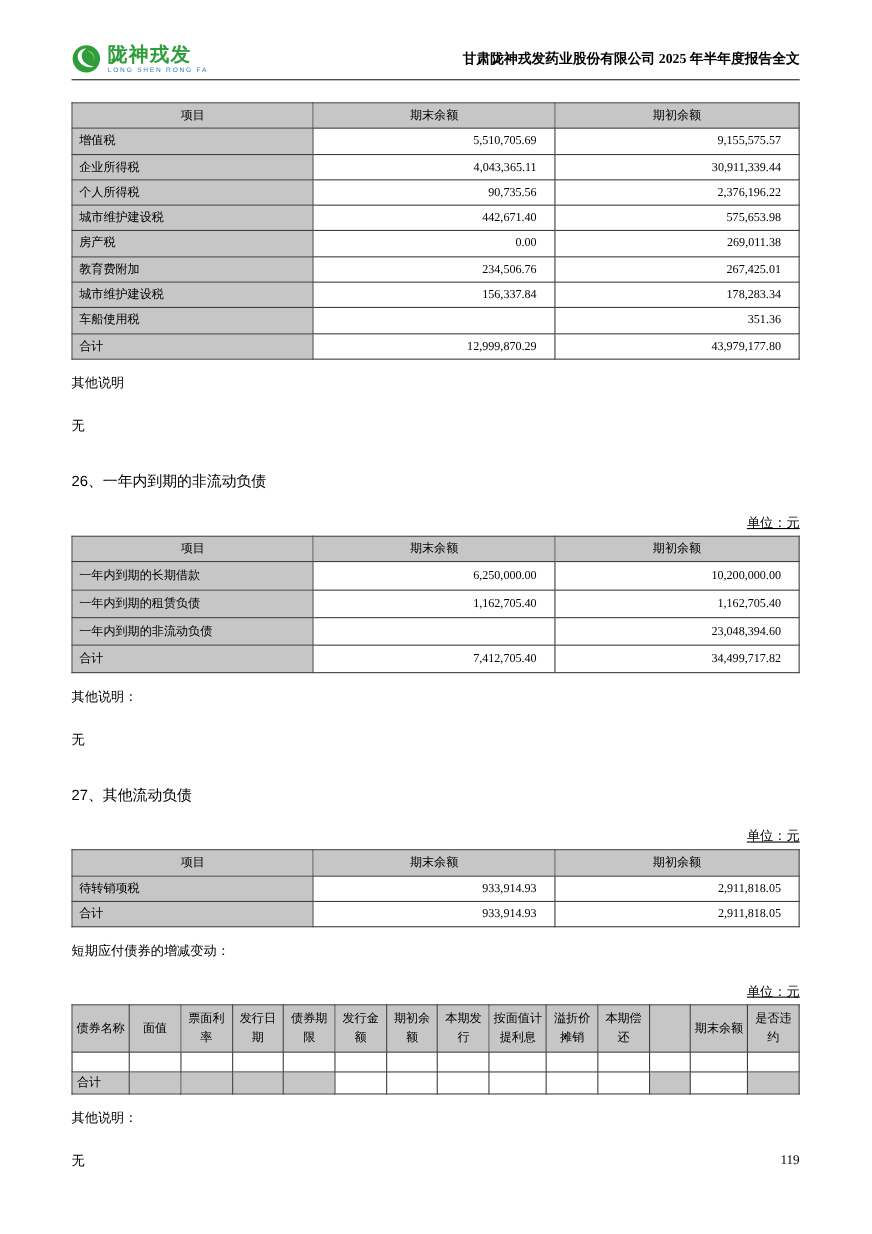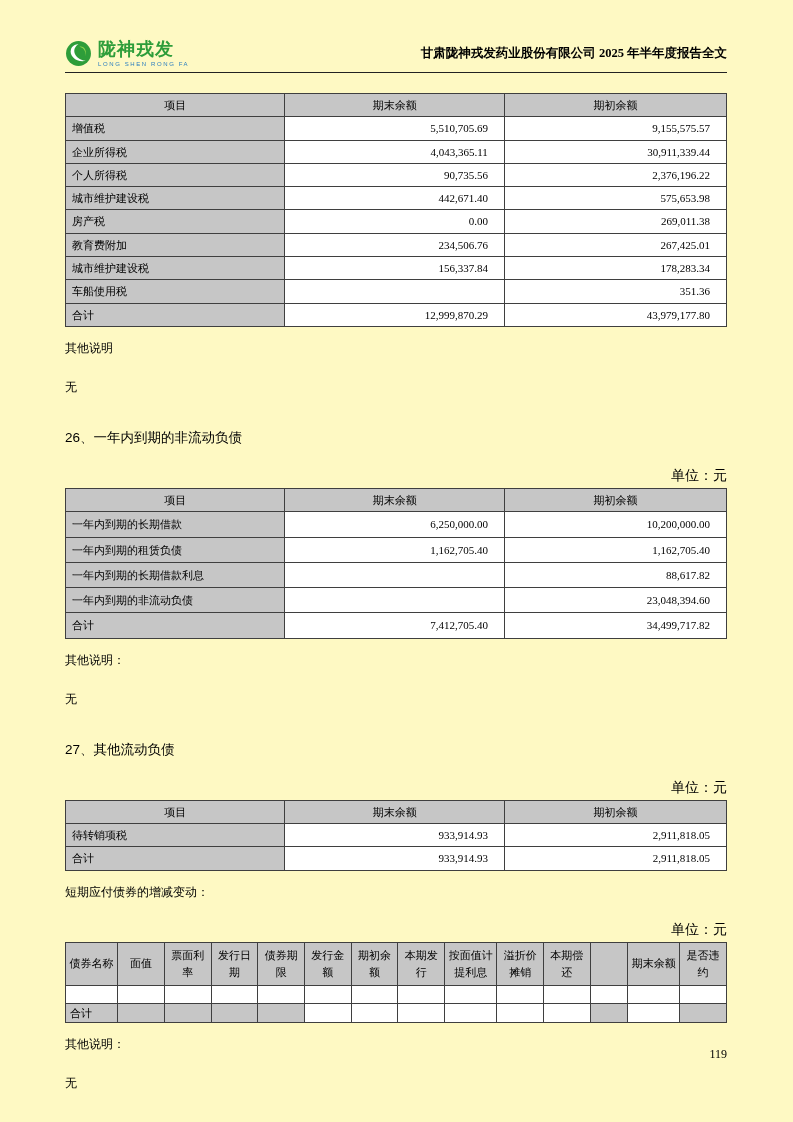--- a/index.html
+++ b/index.html
@@ -1,18 +1,18 @@
 <!DOCTYPE html>
 <html><head>
 <meta charset="utf-8">
 <style>
   * { margin:0; padding:0; box-sizing:border-box; }
   html,body { background:#9a9a9a; }
   .page {
-    width:793px; height:1122px; margin:0 auto; background:#fef9c3;
+    width:793px; height:1122px; margin:0 auto; background:#ffffff;
     position:relative; color:#000;
     font-family:"Liberation Serif","DejaVu Serif",serif;
   }
   .content { padding:40px 66px 0 65px; }
 
   
   .doc-header { display:flex; justify-content:space-between; align-items:center;
     border-bottom:1.5px solid #222; padding-bottom:5px; }
   .logo { display:flex; align-items:center; gap:6px; }
   .logo-text-block { display:flex; flex-direction:column; }
@@ -31,21 +31,21 @@
   .fin-table tbody td:first-child { background:#c6c6c6; text-align:left; padding-right:6px; }
 
   .t1 { margin-top:20px; }
   .t2, .t3 { margin-top:2px; }
   .t2 tbody td { padding-top:5px; padding-bottom:5px; }
 
   .note-label { margin-top:13px; font-size:12px; }
   .note-value { margin-top:22px; font-size:12px; }
   .section-title { margin-top:33px; font-size:13.5px; font-weight:normal;
     font-family:"Liberation Sans","DejaVu Sans",sans-serif; }
-  .unit-label { margin-top:20px; margin-bottom:3px; text-align:right; font-size:14px; }
+  .unit-label { margin-top:20px; margin-bottom:3px; text-align:right; font-size:12px;text-decoration:underline; }
   .caption { margin-top:13px; font-size:12px; }
 
   
   .bond-table { margin-top:2px; }
   .bond-table th { padding:4px 2px; line-height:1.55; vertical-align:middle; }
   .bond-table tbody td { height:18px; padding:2px 4px; background:#fff; }
   .bond-table tbody td:first-child { background:#fff; text-align:left; }
   .bond-table tbody td.g { background:#c6c6c6; }
 
   .page-number { position:absolute; right:66px; bottom:60px; font-size:12px; }
@@ -157,25 +157,20 @@
             <td>一年内到期的长期借款</td>
             <td>6,250,000.00</td>
             <td>10,200,000.00</td>
           </tr>
           <tr>
             <td>一年内到期的租赁负债</td>
             <td>1,162,705.40</td>
             <td>1,162,705.40</td>
           </tr>
           <tr>
-            <td>一年内到期的长期借款利息</td>
-            <td></td>
-            <td>88,617.82</td>
-          </tr>
-          <tr>
             <td>一年内到期的非流动负债</td>
             <td></td>
             <td>23,048,394.60</td>
           </tr>
           <tr>
             <td>合计</td>
             <td>7,412,705.40</td>
             <td>34,499,717.82</td>
           </tr>
         </tbody>

